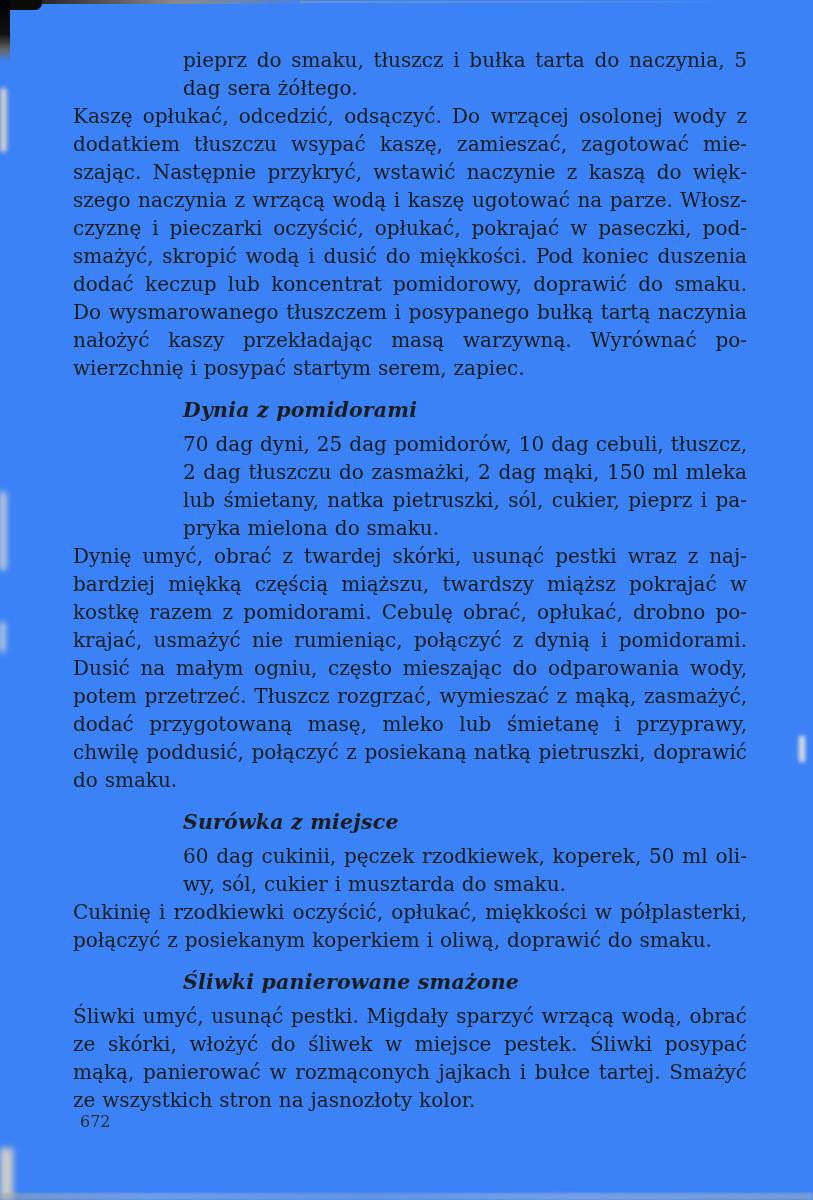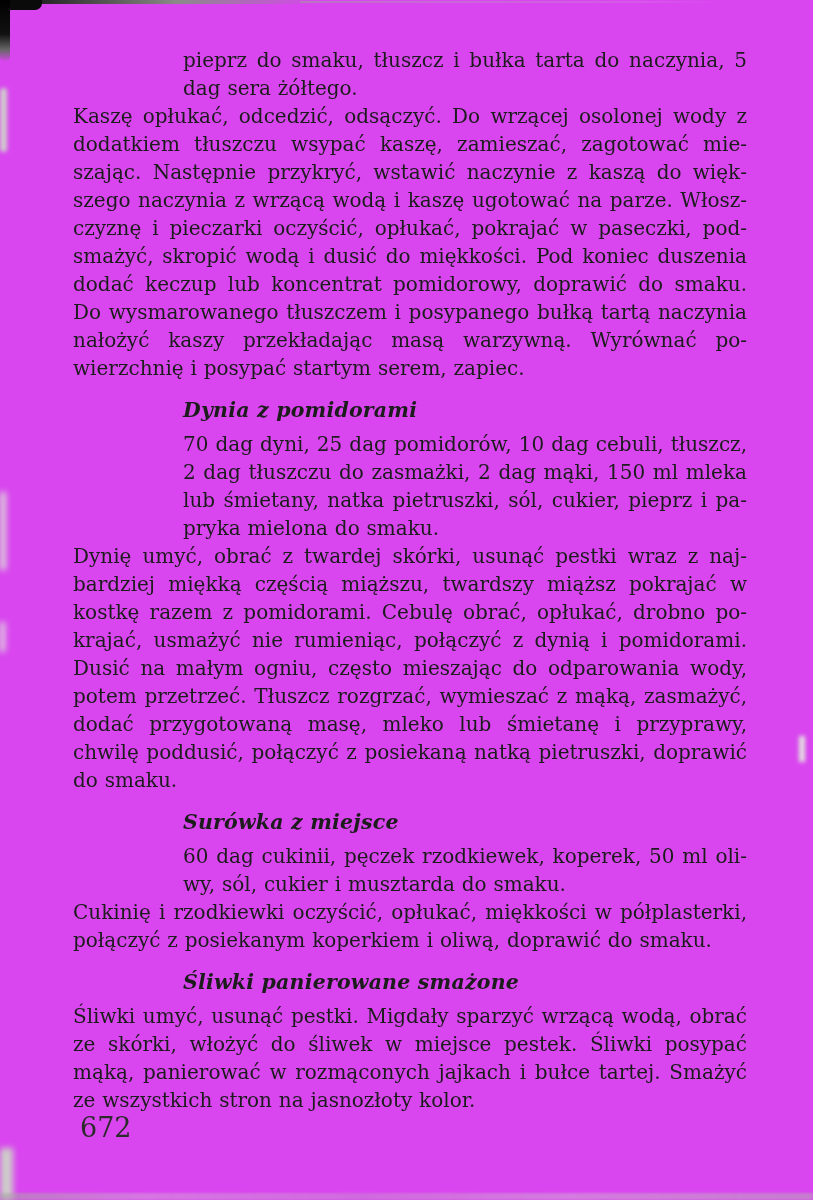--- a/index.html
+++ b/index.html
@@ -9,21 +9,21 @@
   }
   body {
     width: 813px;
     height: 1200px;
     position: relative;
     overflow: hidden;
   }
   .page {
     position: absolute;
     inset: 0;
-    background: #d946ef;
+    background: #3b82f6;
     font-family: "DejaVu Serif", serif;
     color: #1c1c1c;
   }
 
   
   .text-col {
     position: absolute;
     left: 73px;
     right: 66px;
     top: 46px;
@@ -47,21 +47,21 @@
     letter-spacing: 0.2px;
     font-style: italic;
   }
 
   
   .page-number {
     position: absolute;
     left: 80px;
     top: 1112px;
     font-family: "DejaVu Serif", serif;
-    font-size: 27px;
+    font-size: 16px;
     color: #2b2b2b;
   }
   .watermark {
     position: absolute;
     left: 94px;
     top: 1076px;
     font-family: "Liberation Sans", sans-serif;
     font-weight: bold;
     font-size: 63px;
     letter-spacing: 1px;

